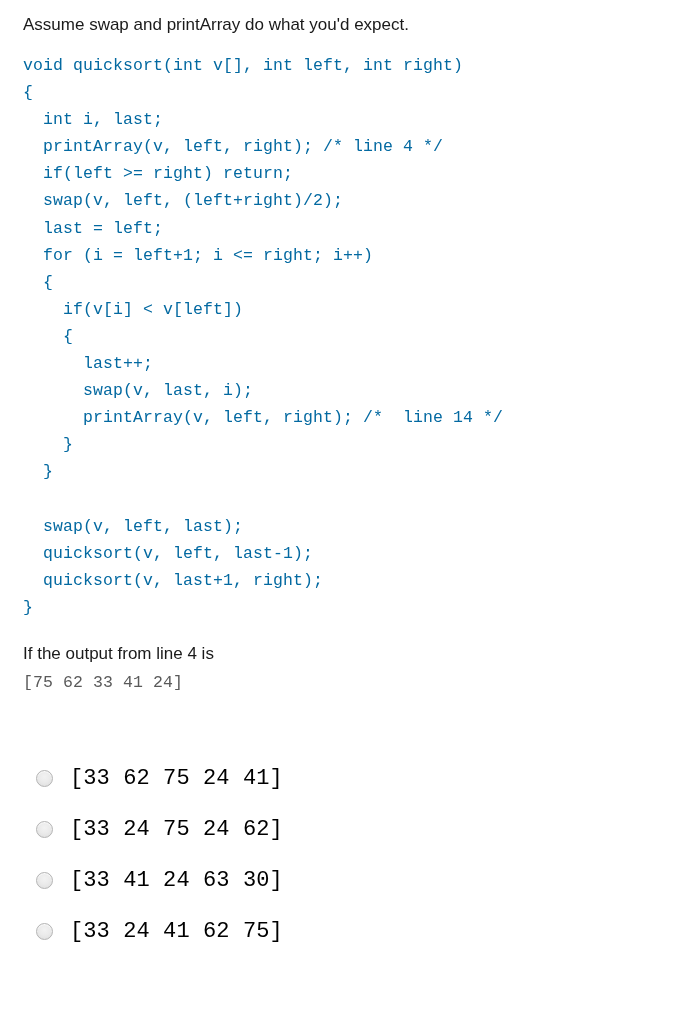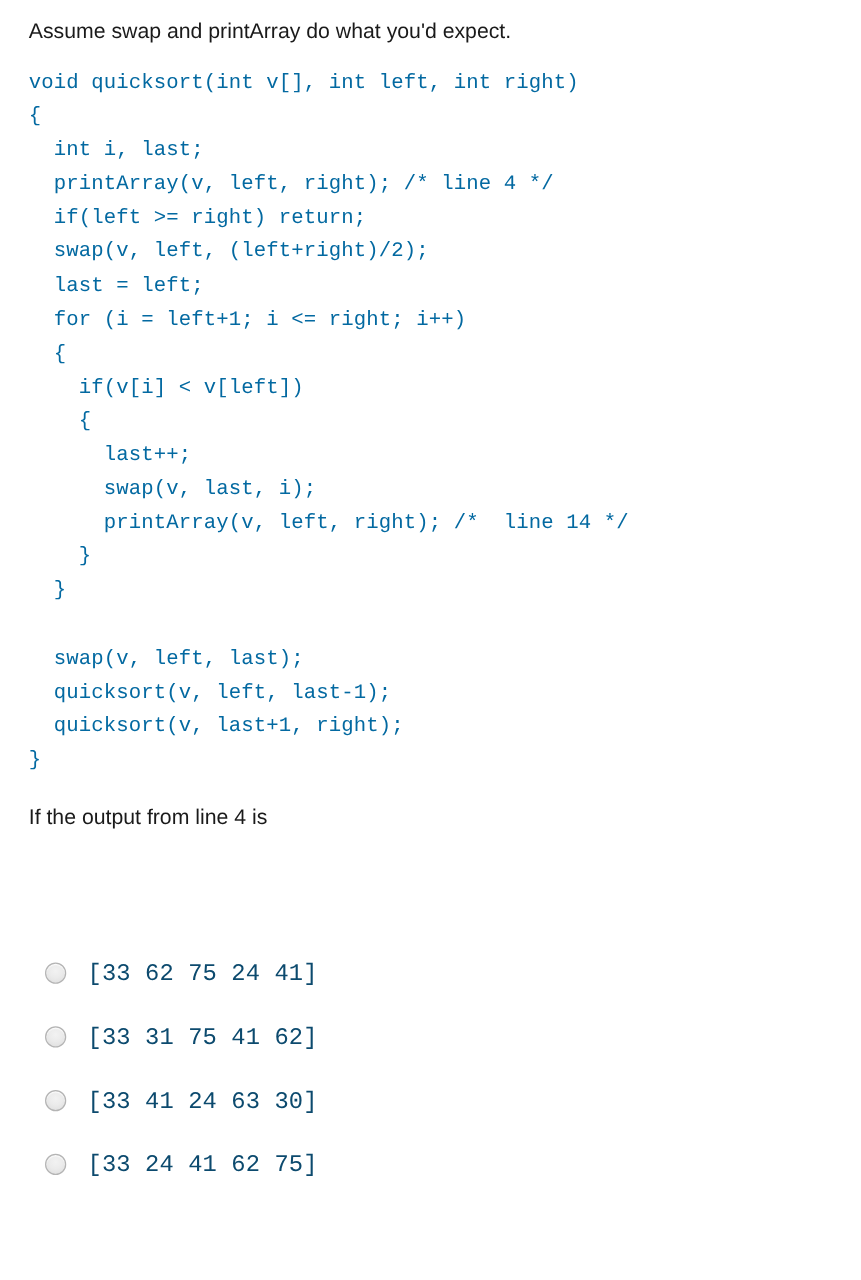--- a/index.html
+++ b/index.html
@@ -92,48 +92,49 @@
     border: 1px solid #b4b4b4;
     background: radial-gradient(circle at 50% 38%, #f2f2f2 0%, #ebebeb 45%, #dcdcdc 100%);
     box-shadow: inset 0 1px 1px rgba(255,255,255,0.85);
   }
 
   .option-text {
     position: absolute;
     left: 70px;
     top: 4px;
     font-family: "Liberation Mono", "DejaVu Sans Mono", monospace;
-    font-size: 19px;
+    font-size: 22px;
     line-height: 22px;
-    color: #0c4a6e;
+    color: #000000;
     white-space: pre;
     letter-spacing: 0.1px;
   }
 </style>
 </head>
 <body>
 
 <div id="page">
 
   <div class="prose" id="intro-line">Assume swap and printArray do what you'd expect.</div>
 
   <div class="codeblock" id="code-block"><div class="codeline">void quicksort(int v[], int left, int right)</div><div class="codeline">{</div><div class="codeline">  int i, last;</div><div class="codeline">  printArray(v, left, right); /* line 4 */</div><div class="codeline">  if(left &gt;= right) return;</div><div class="codeline">  swap(v, left, (left+right)/2);</div><div class="codeline">  last = left;</div><div class="codeline">  for (i = left+1; i &lt;= right; i++)</div><div class="codeline">  {</div><div class="codeline">    if(v[i] &lt; v[left])</div><div class="codeline">    {</div><div class="codeline">      last++;</div><div class="codeline">      swap(v, last, i);</div><div class="codeline">      printArray(v, left, right); /*  line 14 */</div><div class="codeline">    }</div><div class="codeline">  }</div><div class="codeline blank"></div><div class="codeline">  swap(v, left, last);</div><div class="codeline">  quicksort(v, left, last-1);</div><div class="codeline">  quicksort(v, last+1, right);</div><div class="codeline">}</div></div>
 
   <div class="prose" id="q-line-1">If the output from line 4 is</div>
 
+  <div id="array-line">[75 62 33 41 24]</div>
 
 
   <div id="options">
       <div class="option-row">
         <span class="radio"></span>
         <span class="option-text">[33 62 75 24 41]</span>
       </div>
       <div class="option-row">
         <span class="radio"></span>
-        <span class="option-text">[33 31 75 41 62]</span>
+        <span class="option-text">[33 24 75 24 62]</span>
       </div>
       <div class="option-row">
         <span class="radio"></span>
         <span class="option-text">[33 41 24 63 30]</span>
       </div>
       <div class="option-row">
         <span class="radio"></span>
         <span class="option-text">[33 24 41 62 75]</span>
       </div>
     </div>

